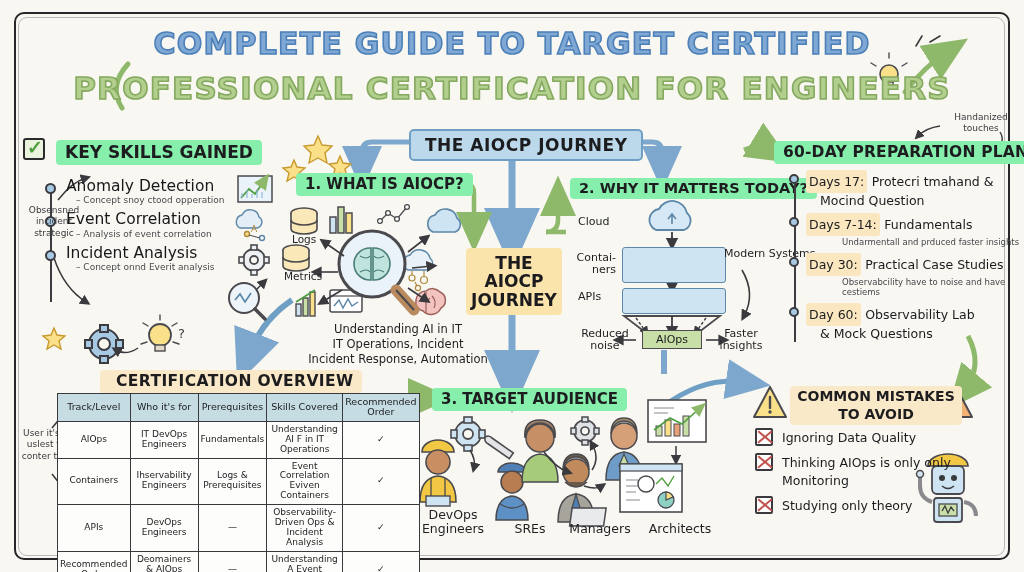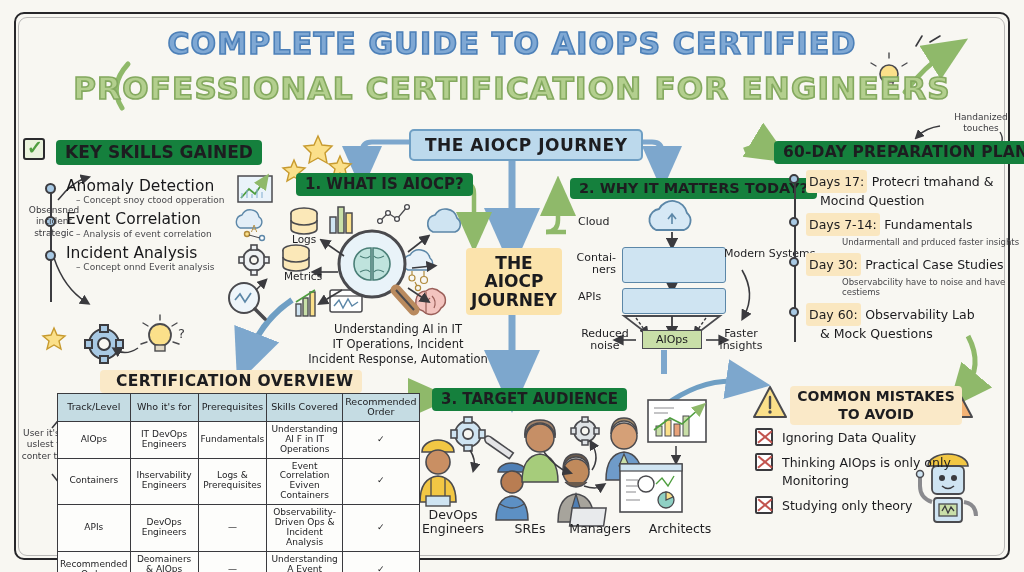--- a/index.html
+++ b/index.html
@@ -54,21 +54,21 @@
   
   .hl {
     display:inline-block;
     font-family:"DejaVu Sans", sans-serif;
     font-weight:700;
     color:#1d1d20;
     padding: 2px 9px 3px 9px;
     border-radius: 4px;
     white-space: nowrap;
   }
-  .hl-green { background:#15803d; }
+  .hl-green { background:#86efac; }
   .hl-cream { background:#fae9c8; }
   .hl-blue  { background:#bcd9ec; border:2px solid #6f9fc4; border-radius:5px; }
 
   
   .hand {
     font-family:"DejaVu Sans", sans-serif;
     color:#1f1f22;
   }
   .note {
     font-family:"DejaVu Sans", sans-serif;
@@ -571,21 +571,21 @@
       </g>
     </g>
     <g transform="translate(226,280)">
       <circle cx="18" cy="18" r="15" fill="#eef5fa" stroke="#4a4a4e" stroke-width="2"></circle>
       <path d="M29 29 l10 10" stroke="#4a4a4e" stroke-width="3.5" stroke-linecap="round"></path>
       <path d="M9 20 l5 -6 5 8 6 -9" stroke="#5c87a8" stroke-width="1.7" fill="none"></path>
       <path d="M30 10 l8 -8" stroke="#3a3a3e" stroke-width="1.5" marker-end="url(#ah-dark)"></path>
     </g>
   </svg>
 
-  <div class="title-line" id="title1">COMPLETE GUIDE TO AIOPS CERTIFIED</div>
+  <div class="title-line" id="title1">COMPLETE GUIDE TO TARGET CERTIFIED</div>
   <div class="title-line" id="title2">PROFESSIONAL CERTIFICATION FOR ENGINEERS</div>
 
   <div class="abs" id="key-skills">
     <span class="checkbox-ic"></span>
     <span class="hl hl-green">KEY SKILLS GAINED</span>
   </div>
   <div class="skill-spine"></div>
   <div class="skills-list">
     <div class="skill-row">
       <span class="skill-dot"></span>

